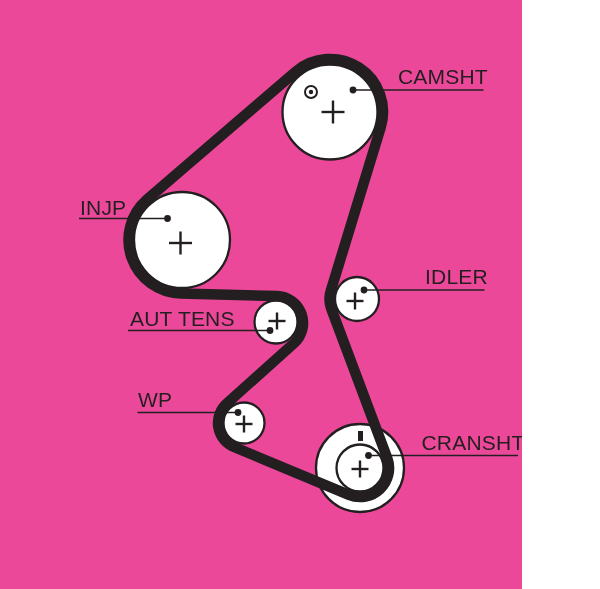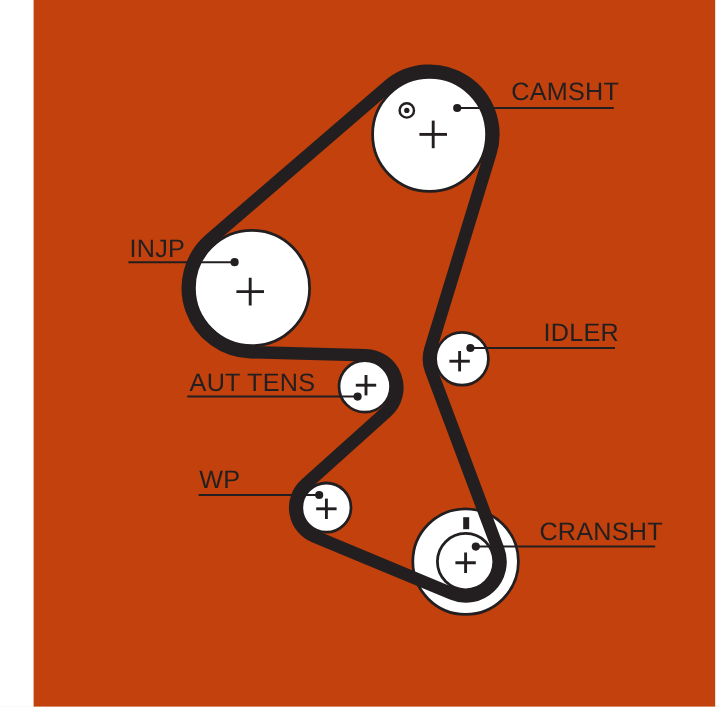--- a/index.html
+++ b/index.html
@@ -2,26 +2,25 @@
 <html><head>
 <meta charset="utf-8">
 <style>
   html, body {
     margin: 0;
     padding: 0;
     background: #ffffff;
   }
   .stage {
     position: relative;
-    width: 568px;
+    width: 522px;
     height: 589px;
-    background: #c2410c;
+    background: #ec4899;
     overflow: hidden;
     font-family: "Liberation Sans", sans-serif;
-    margin-left: 28px;
   }
   svg { display: block; }
   .pulley {
     fill: #ffffff;
     stroke: #231f20;
     stroke-width: 2.3;
   }
   .belt {
     fill: none;
     stroke: #231f20;

